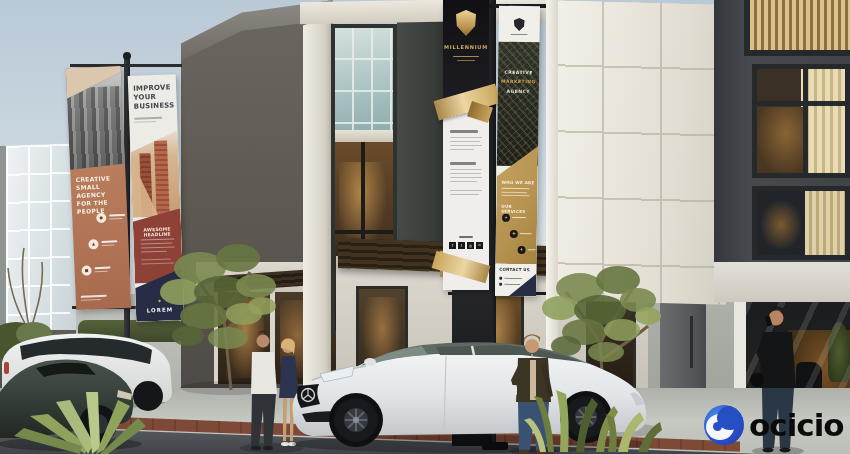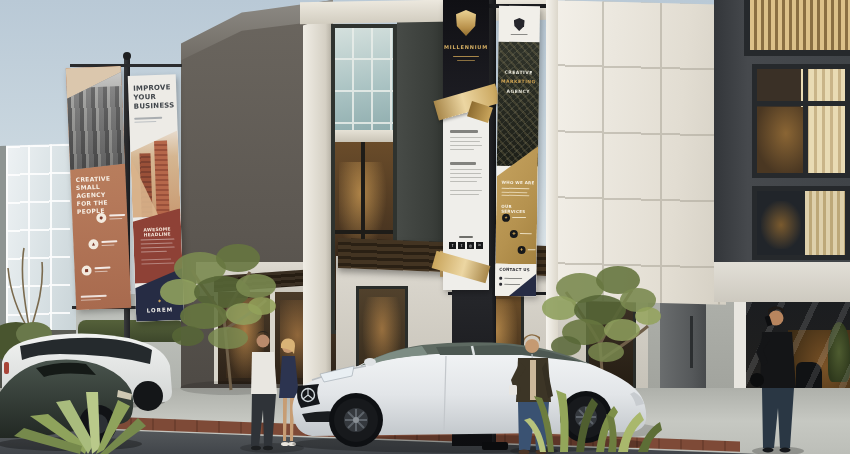--- a/index.html
+++ b/index.html
@@ -449,14 +449,23 @@
       <rect x="766" y="316" width="5" height="10" rx="1" fill="#0d0e10" transform="rotate(-18 768 321)"></rect>
       <path d="M762,332 L792,332 L796,388 L760,388 Z" fill="#141517"></path>
       <path d="M764,334 L756,352 L762,366 L768,363 L763,350 L770,340 Z" fill="#141517"></path>
       <circle cx="757" cy="380" r="7" fill="#0c0d0e"></circle>
       <path d="M762,388 L794,388 L790,448 L780,448 L778,408 L774,448 L763,448 Z" fill="#2a3744"></path>
       <ellipse cx="768" cy="450" rx="5.5" ry="2.4" fill="#15171a"></ellipse>
       <ellipse cx="785" cy="450" rx="5.5" ry="2.4" fill="#15171a"></ellipse>
     </g>
   </svg>
 
+  <div class="abs" style="left:704px;top:402px;width:146px;height:46px;display:flex;align-items:center;gap:5px;">
+      <div class="abs" style="position:relative;width:40px;height:40px;border-radius:50%;flex:0 0 40px;
+                  background:radial-gradient(circle at 32% 30%,#4a8be8,#2a50c8 55%,#1d3da8);overflow:hidden;">
+          <div class="abs" style="left:2px;top:9px;width:28px;height:26px;border-radius:50%;background:#f4f7fb;"></div>
+          <div class="abs" style="left:13px;top:1px;width:26px;height:24px;border-radius:50%;background:#2450c4;"></div>
+          <div class="abs" style="left:9px;top:17px;width:9px;height:9px;border-radius:50%;background:#2a50c8;"></div>
+      </div>
+      <span class="wm-text txt">ocicio</span>
+  </div>
 
 </div>
 
 </body></html>

